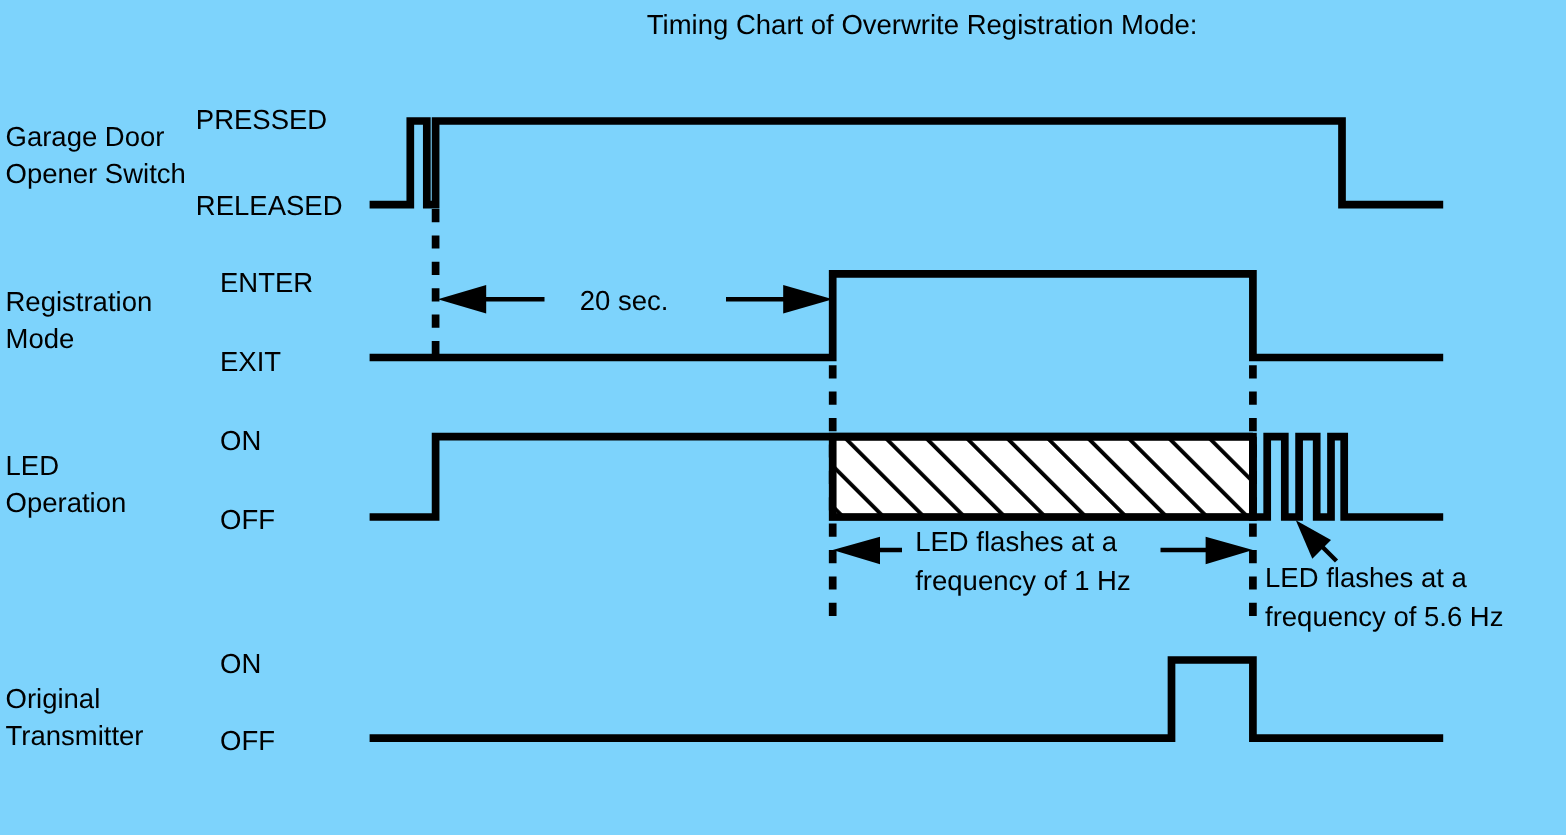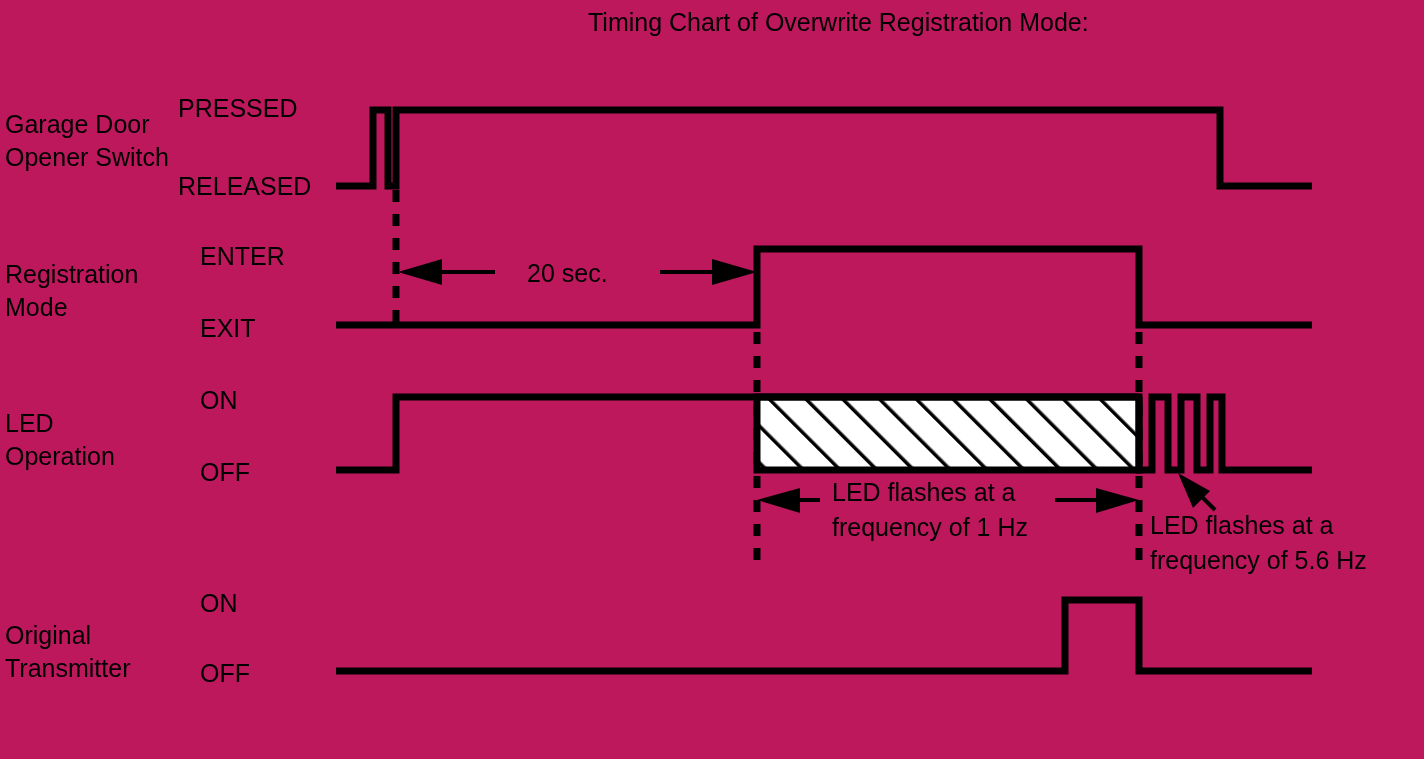--- a/index.html
+++ b/index.html
@@ -4,21 +4,21 @@
 <style>
   html, body {
     margin: 0;
     padding: 0;
     background: #ffffff;
   }
   #page {
     position: relative;
     width: 1424px;
     height: 759px;
-    background: #be185d;
+    background: #7dd3fc;
     font-family: "Liberation Sans", sans-serif;
     overflow: hidden;
   }
   #chart-svg {
     position: absolute;
     left: 0;
     top: 0;
   }
   .txt {
     font-family: "Liberation Sans", sans-serif;

